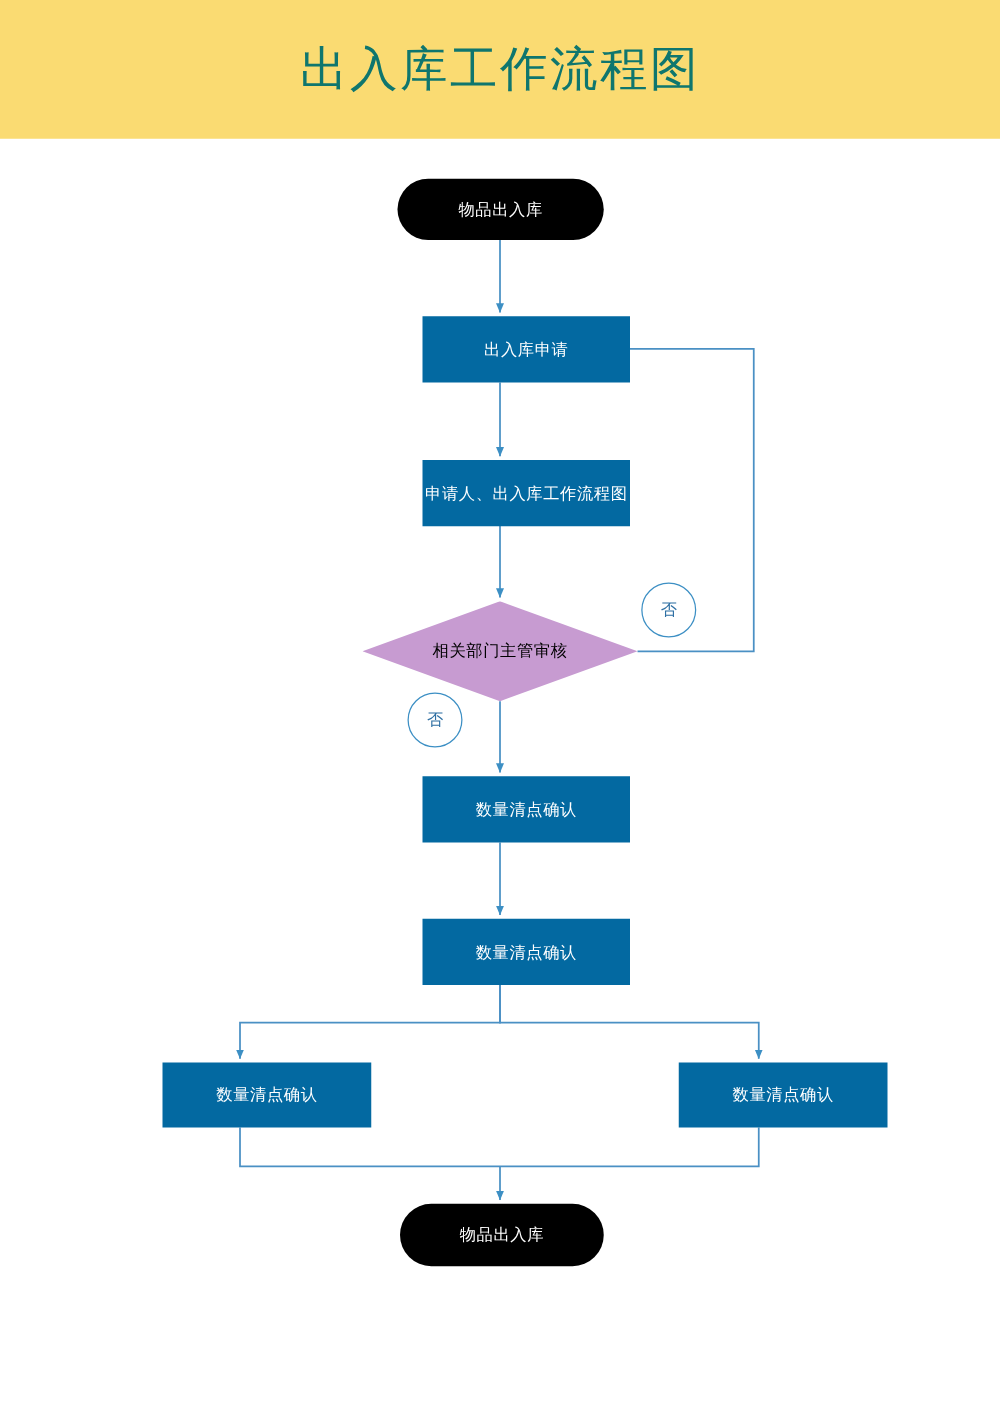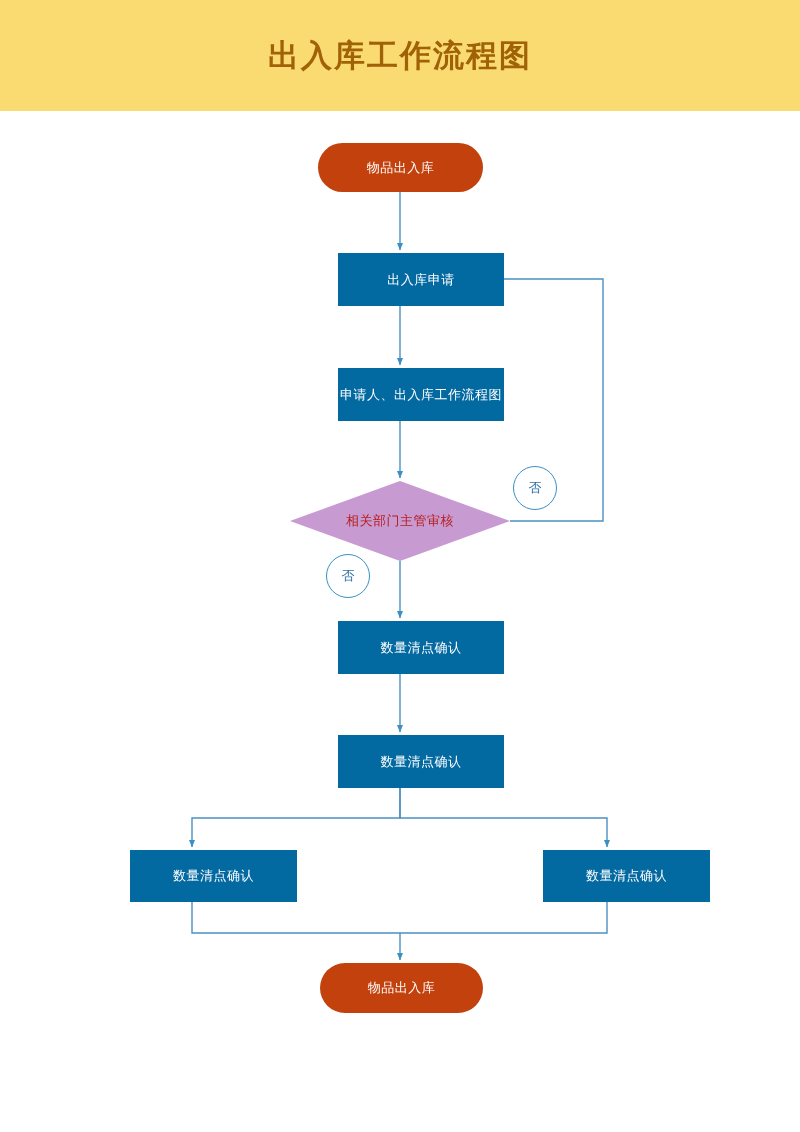--- a/index.html
+++ b/index.html
@@ -23,23 +23,23 @@
     left: 0;
     top: 0;
     width: 800px;
     height: 111px;
     background: #FADB72;
     display: flex;
     align-items: center;
     justify-content: center;
   }
   #title-text {
-    color: #a16207;
-    font-size: 31px;
-    font-weight: bold;
+    color: #0f766e;
+    font-size: 38px;
+    font-weight: normal;
     letter-spacing: 2px;
     line-height: 1;
     white-space: nowrap;
   }
   
   #flow-canvas {
     position: absolute;
     left: 0;
     top: 0;
     width: 800px;
@@ -64,37 +64,37 @@
     line-height: 1.2;
     text-align: center;
     letter-spacing: 0.5px;
     white-space: nowrap;
   }
   .node-rect {
     background: #0369a1;
     margin-left: 20px;
   }
   .node-pill {
-    background: #c2410c;
+    background: #000000;
     border-radius: 999px;
   }
   .node-diamond {
     background: transparent;
   }
   .diamond-shape {
     position: absolute;
     left: 0;
     top: 0;
     width: 100%;
     height: 100%;
   }
   .diamond-label {
     position: relative;
     z-index: 2;
-    color: #b91c1c;
+    color: #000000;
     font-size: 13px;
     letter-spacing: 0.5px;
     white-space: nowrap;
   }
   .branch-badge {
     position: absolute;
     box-sizing: border-box;
     width: 44px;
     height: 44px;
     border-radius: 50%;

